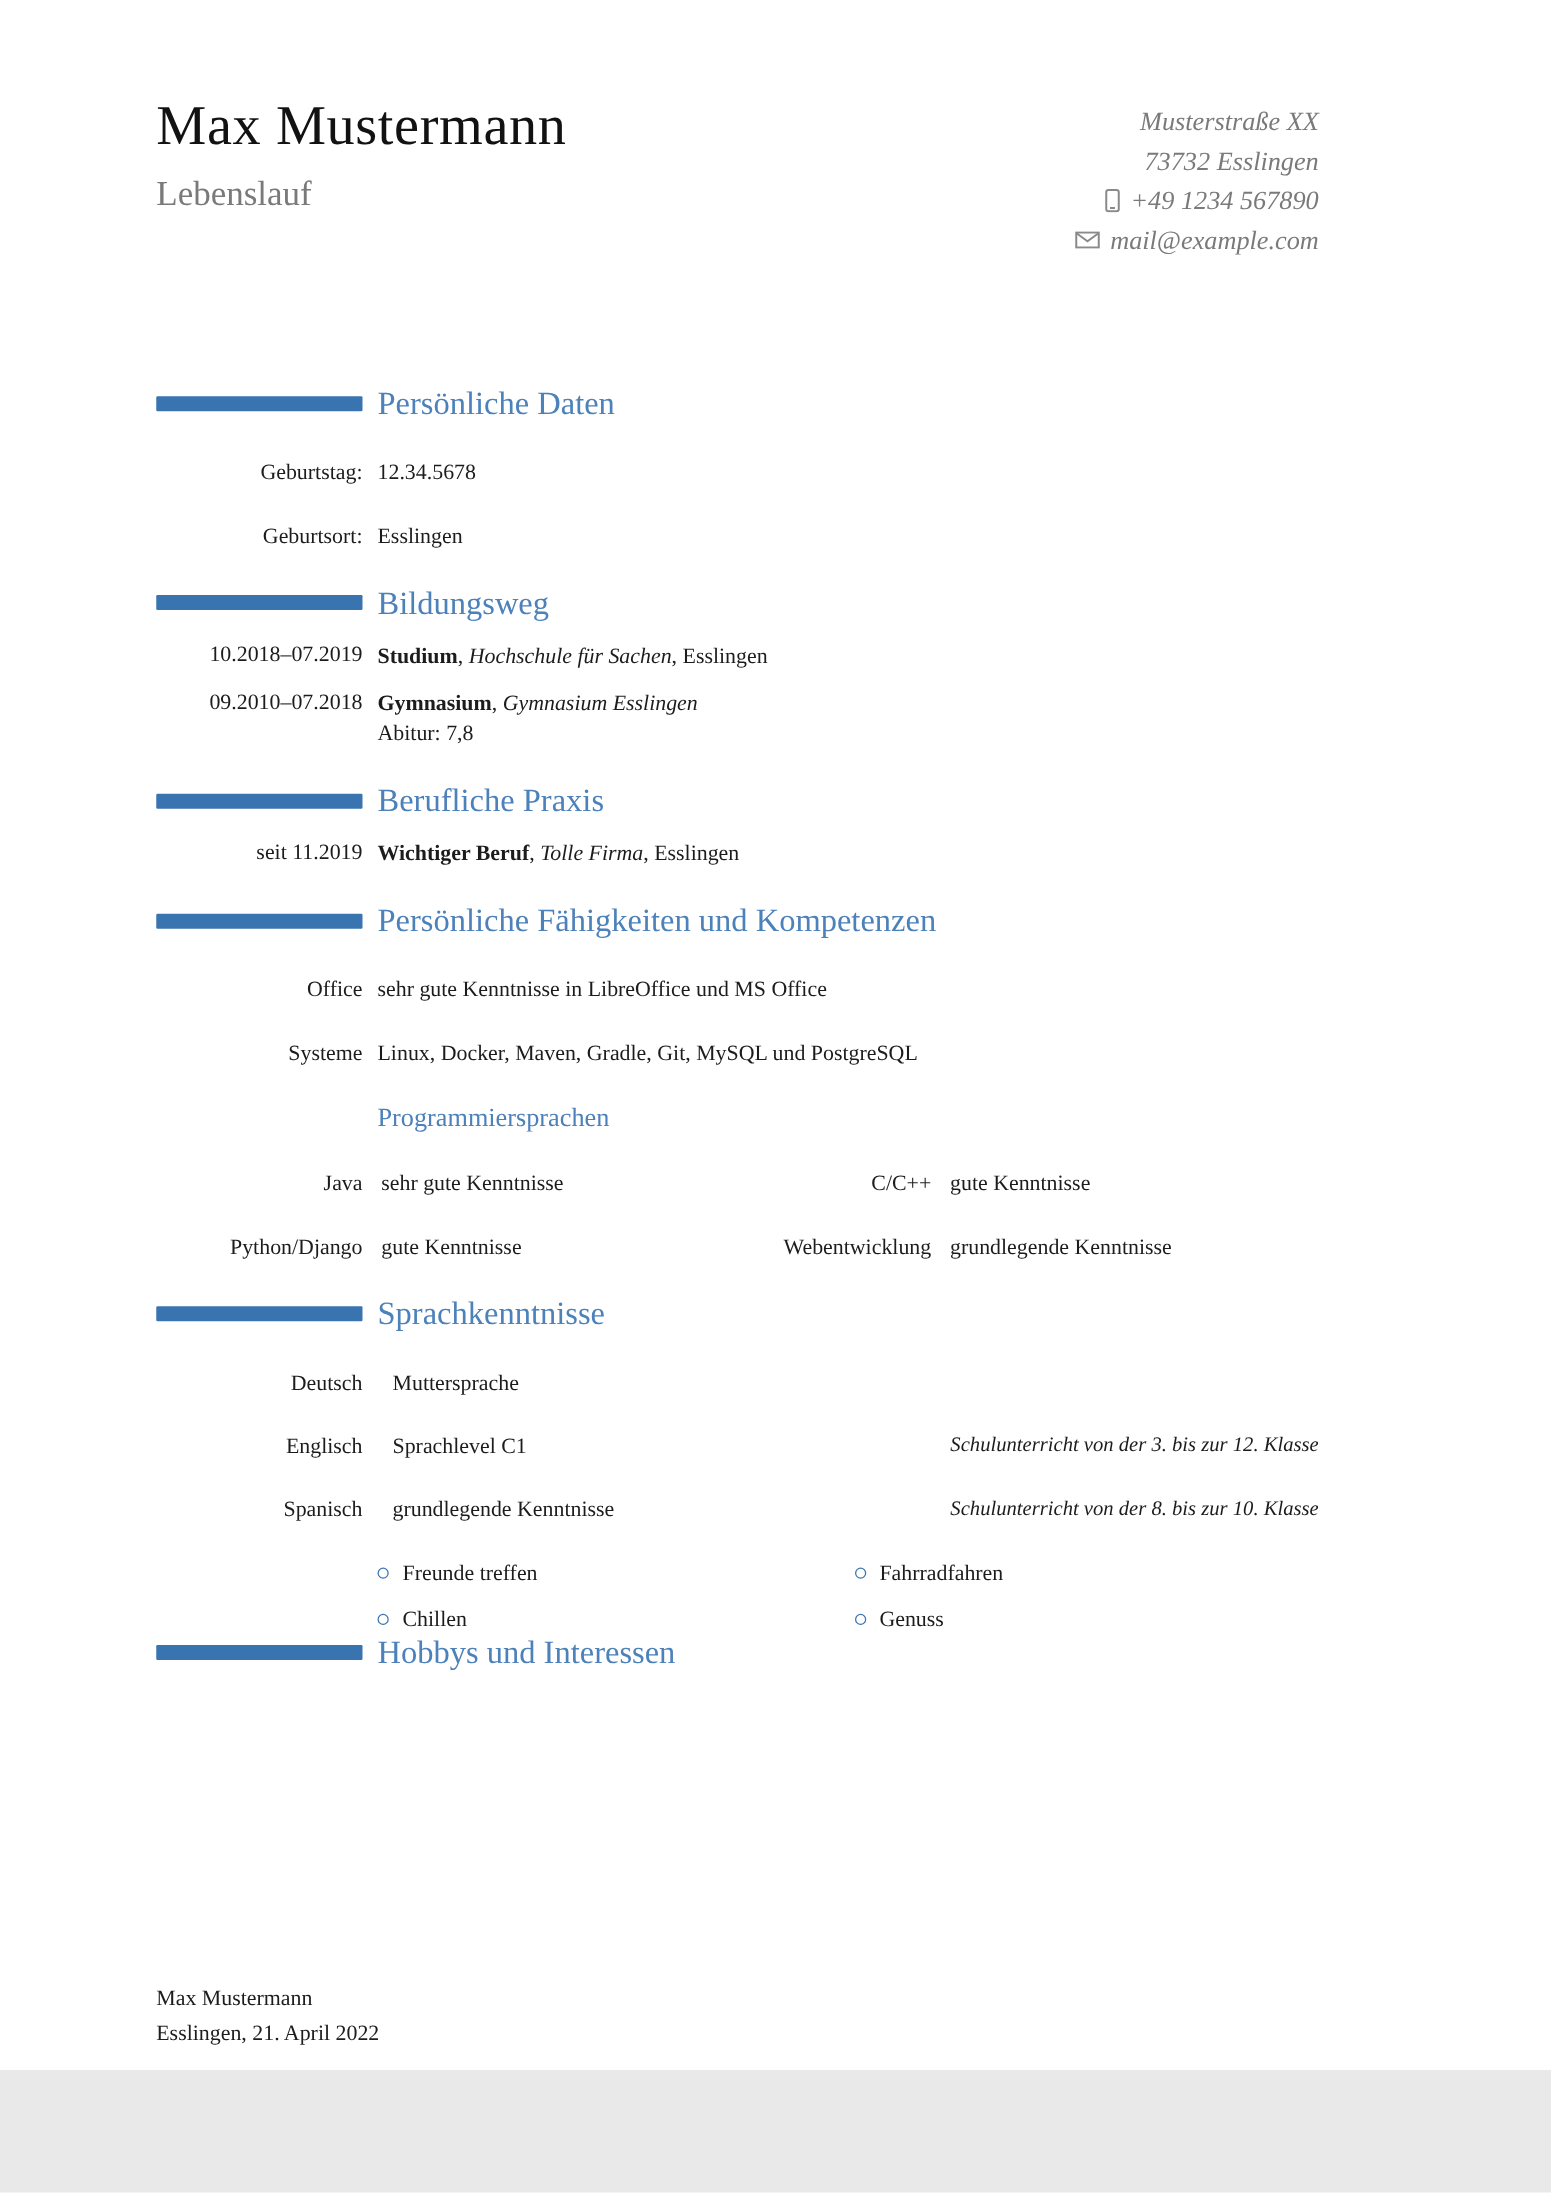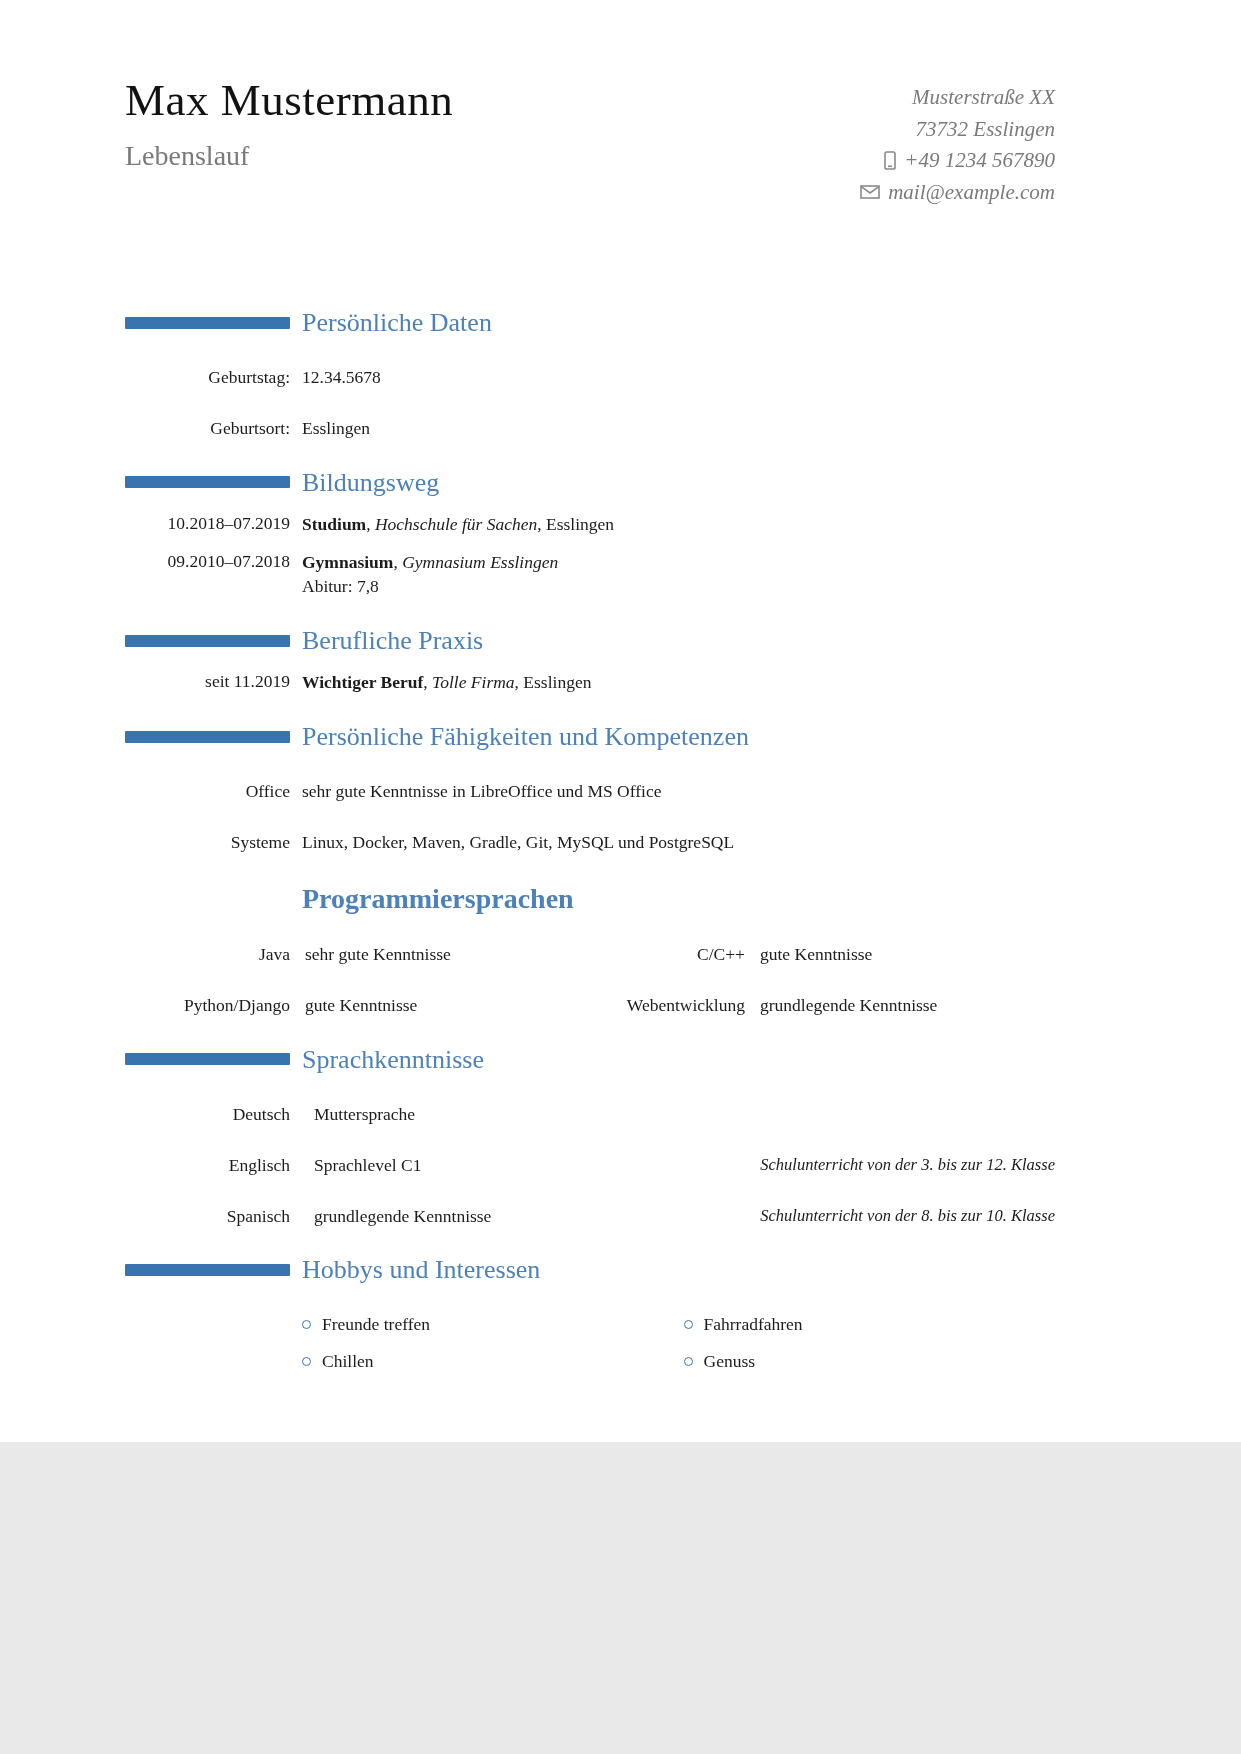--- a/index.html
+++ b/index.html
@@ -4,21 +4,21 @@
 <style>
   :root{
     --accent:#3A74B0;
     --title-blue:#4C81BA;
     --muted:#7A7A7A;
   }
   *{box-sizing:border-box;margin:0;padding:0}
   html,body{background:#e9e9e9}
   .page{
     position:relative;
-    width:1241px;height:1442px;
+    width:1241px;height:1656px;
     background:#ffffff;
     margin:0 auto;
     font-family:"Liberation Serif","DejaVu Serif",serif;
     font-size:17.5px;
     color:#1c1c1c;
     overflow:hidden;
   }
   .content{position:absolute;left:125px;top:0;width:930px}
 
   
@@ -36,21 +36,21 @@
   .grid4{display:grid;grid-template-columns:165px 260px 165px 1fr;column-gap:15px}
   .label{text-align:right;white-space:nowrap}
   .value{text-align:left}
 
   
   .section{margin-top:27px}
   .section.first{margin-top:99px}
   .sec-head{align-items:center}
   .bar{height:12px;background:var(--accent);align-self:center;border-radius:1px}
   .sec-title{font-size:26px;font-weight:400;color:var(--title-blue);line-height:1.2}
-  .subsec-title{font-size:28px;font-weight:700;color:var(--title-blue);line-height:1.2}
+  .subsec-title{font-size:21px;font-weight:400;color:var(--title-blue);line-height:1.2}
   .row{margin-top:28px;line-height:1.3}
   .entry{margin-top:15px}
   .entry-line{line-height:1.3}
   .entry-line .b{font-weight:bold}
   .entry-line .i{font-style:italic}
   .entry-desc{line-height:1.3;margin-top:2px}
   .comment{text-align:right;font-style:italic;font-size:16.5px}
 
   
   .hobby-cols{display:grid;grid-template-columns:1fr 1fr;column-gap:10px}
@@ -191,24 +191,20 @@
         <span class="comment">Schulunterricht von der 3. bis zur 12. Klasse</span>
       </div>
       <div class="grid3 row">
         <span class="label">Spanisch</span>
         <span class="value">grundlegende Kenntnisse</span>
         <span class="comment">Schulunterricht von der 8. bis zur 10. Klasse</span>
       </div>
     </section>
 
     <section class="section">
-      <div class="grid sec-head">
-        <span class="bar"></span>
-        <h2 class="sec-title">Hobbys und Interessen</h2>
-      </div>
       <div class="grid row">
         <span></span>
         <div class="hobby-cols">
           <div>
             <div class="hobby">
               <span class="dot"></span>
               <span>Freunde treffen</span>
             </div>
             <div class="hobby">
               <span class="dot"></span>
@@ -219,20 +215,24 @@
             <div class="hobby">
               <span class="dot"></span>
               <span>Fahrradfahren</span>
             </div>
             <div class="hobby">
               <span class="dot"></span>
               <span>Genuss</span>
             </div>
           </div>
         </div>
+      </div>
+      <div class="grid sec-head">
+        <span class="bar"></span>
+        <h2 class="sec-title">Hobbys und Interessen</h2>
       </div>
     </section>
 
   </div>
 
   <footer class="footer">
     <div>Max Mustermann</div>
     <div>Esslingen, 21. April 2022</div>
   </footer>
 </div>

